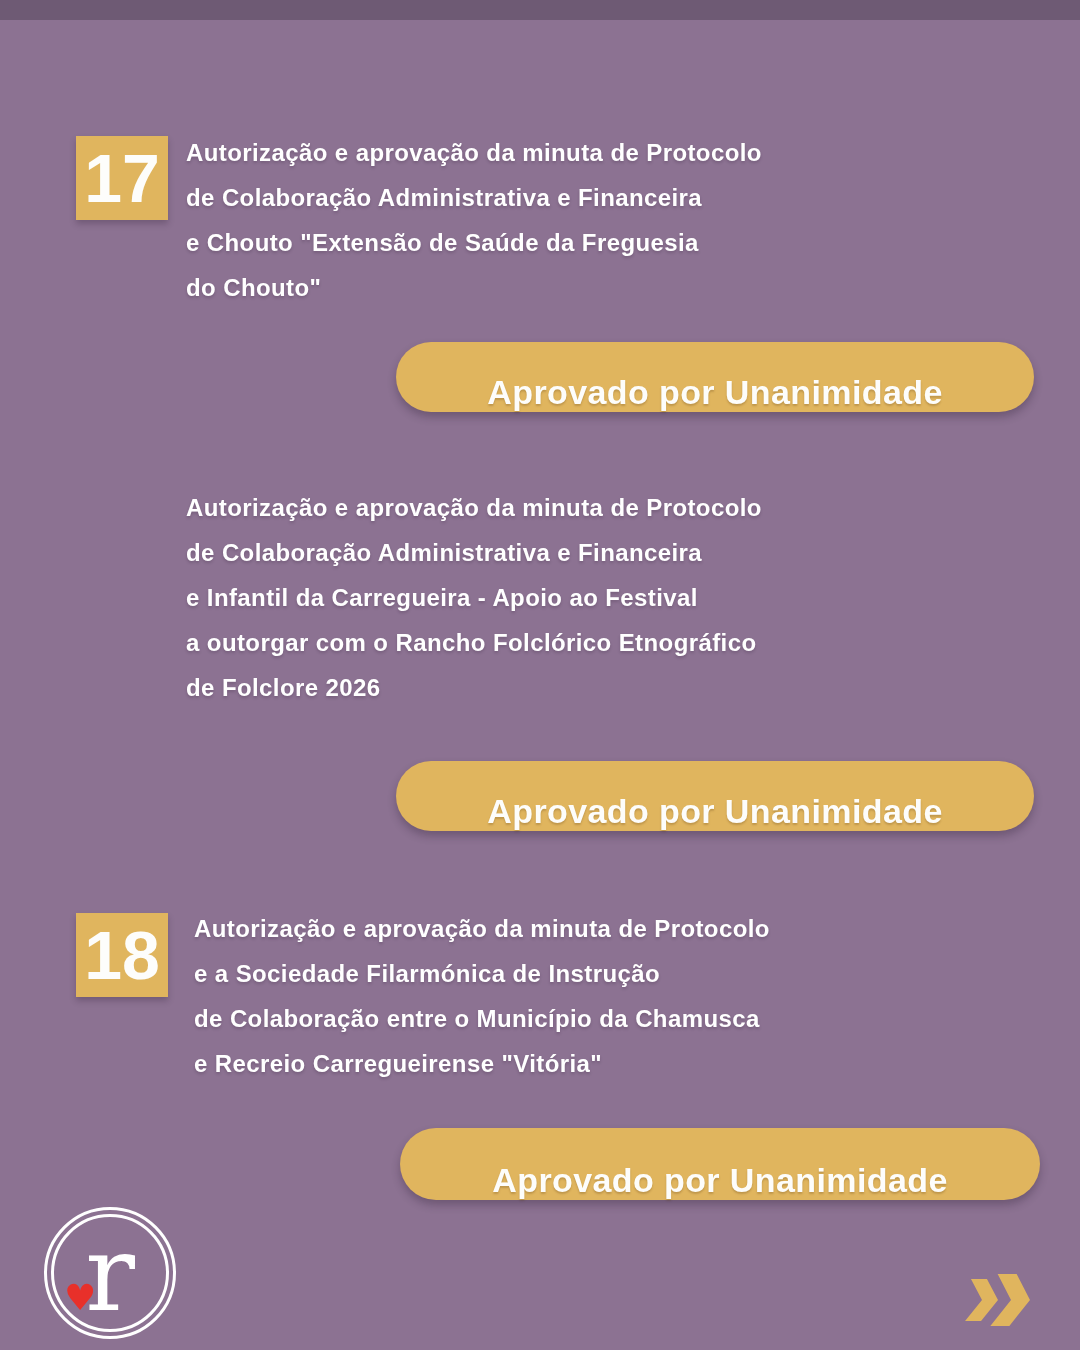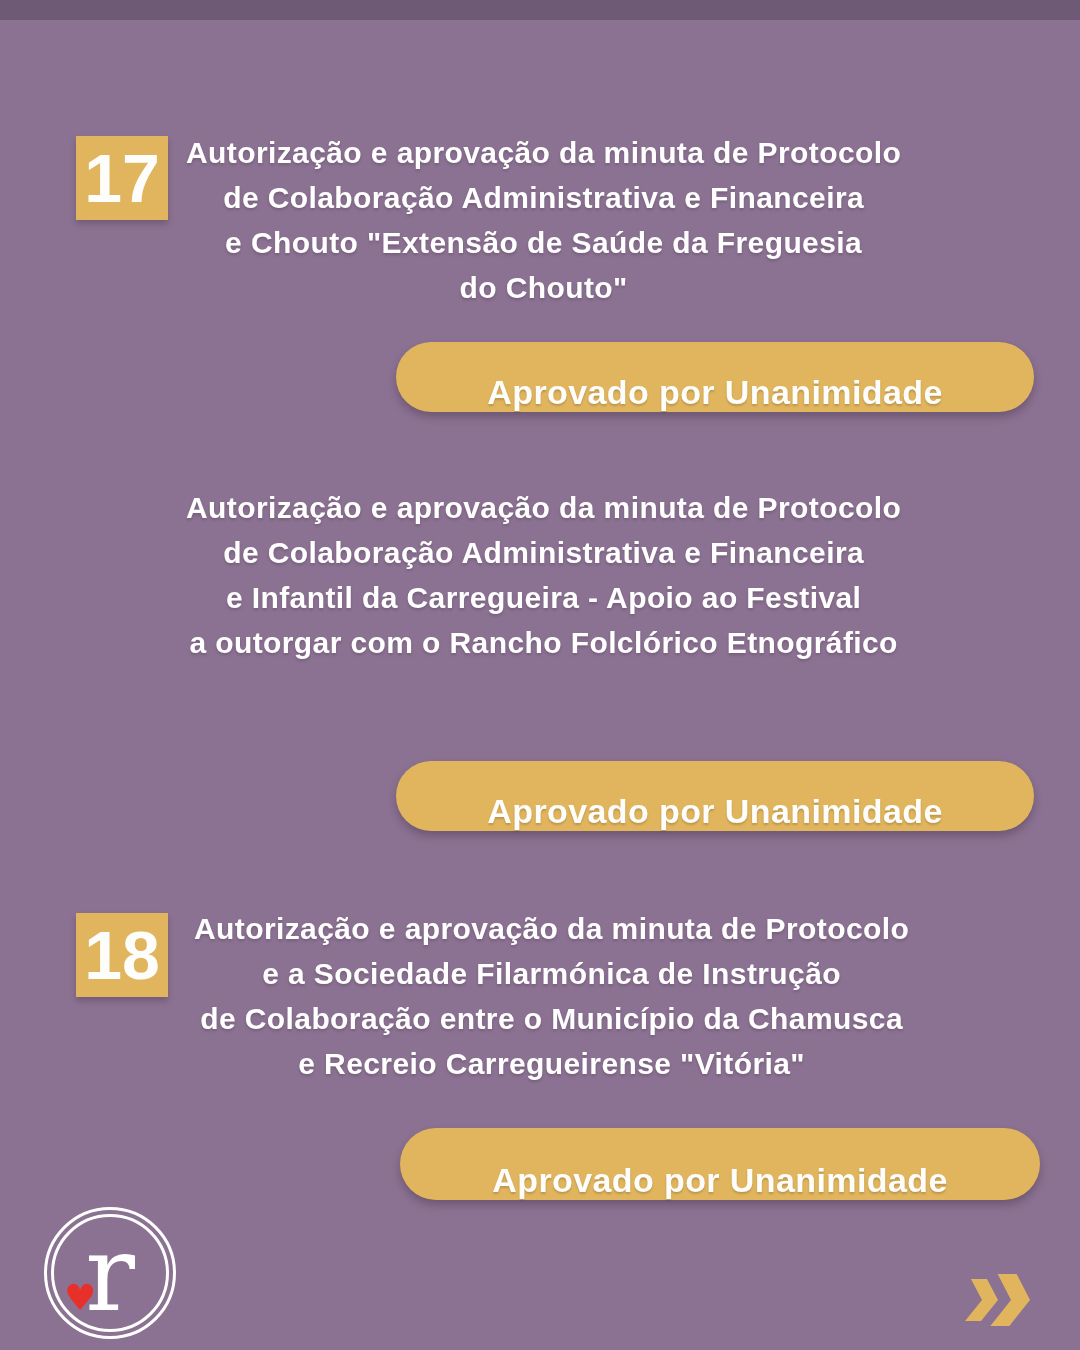--- a/index.html
+++ b/index.html
@@ -21,26 +21,25 @@
     background:#e0b55e;
     display:flex;align-items:center;justify-content:center;
     font-size:68px;
     color:#fdfdfb;
     box-shadow:0 4px 6px rgba(40,25,45,0.25);
   }
   
   .text{
     position:absolute;
     left:186px;
-    font-size:30px;
+    font-size:24px;
     line-height:45px;
     letter-spacing:0.4px;
     white-space:nowrap;
     text-shadow:0 2px 3px rgba(40,25,45,0.22);
-    text-align:center;
   }
   
   .badge{
     position:absolute;
     left:396px;
     width:638px;height:70px;
     background:#e0b55e;
     border-radius:36px;
     display:flex;align-items:flex-end;justify-content:center;
     font-size:34px;
@@ -111,20 +110,21 @@
   </div>
   <div class="badge" id="b17">
     <span>Aprovado por Unanimidade</span>
   </div>
 
   <div class="text" id="t18">
     <div>Autorização e aprovação da minuta de Protocolo</div>
     <div>de Colaboração Administrativa e Financeira</div>
     <div>e Infantil da Carregueira - Apoio ao Festival</div>
     <div>a outorgar com o Rancho Folclórico Etnográfico</div>
+    <div>de Folclore 2026</div>
   </div>
   <div class="badge" id="b18">
     <span>Aprovado por Unanimidade</span>
   </div>
 
   <div class="num" id="n19">
     <span>18</span>
   </div>
   <div class="text" id="t19">
     <div>Autorização e aprovação da minuta de Protocolo</div>

